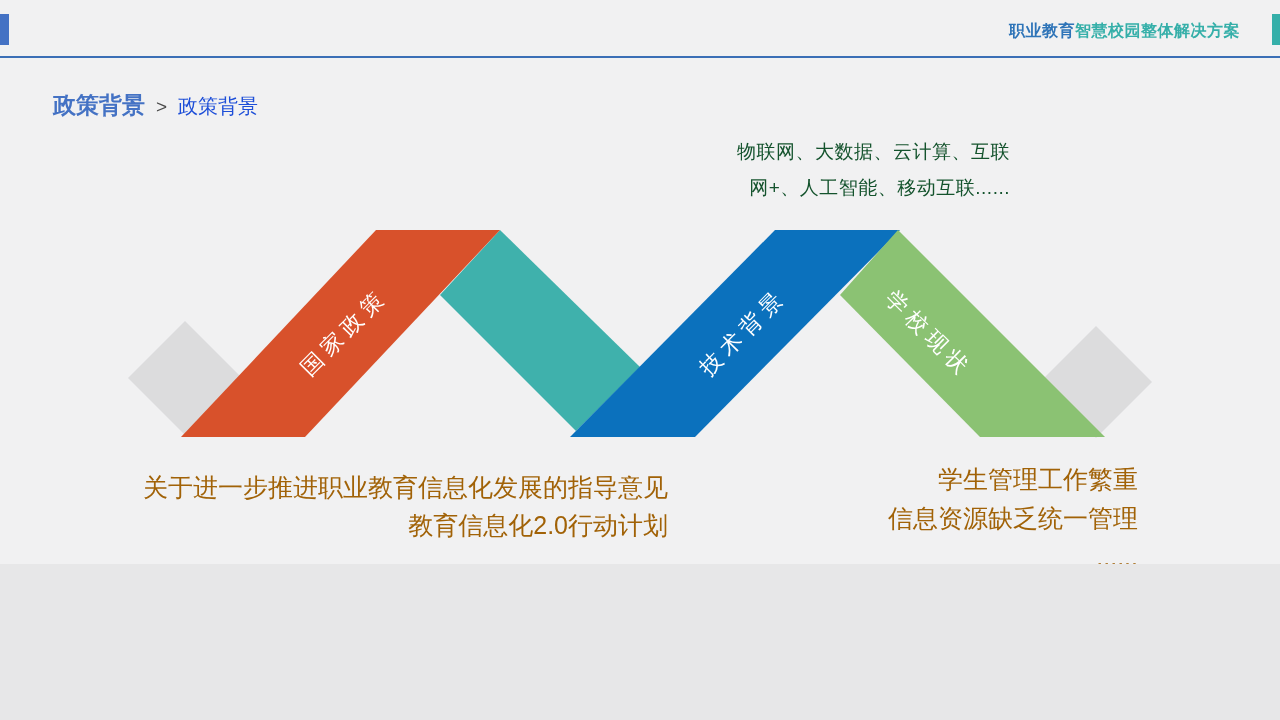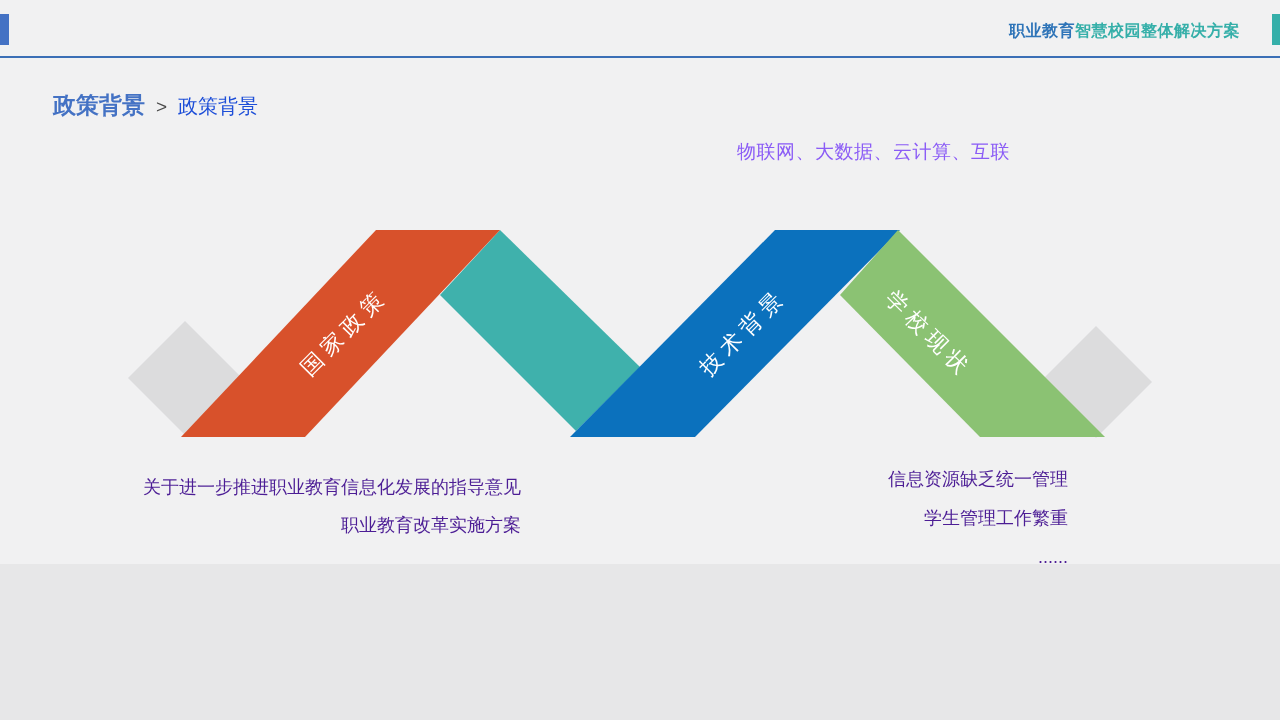--- a/index.html
+++ b/index.html
@@ -22,23 +22,23 @@
   .hdr-title .t1{color:#2E74B8;}
   .hdr-title .t2{color:#35AFA9;}
   
   .breadcrumb{position:absolute;left:53px;top:90px;display:flex;align-items:baseline;white-space:nowrap;}
   .bc-section{font-size:23px;font-weight:bold;color:#4472C4;}
   .bc-sep{font-size:19px;color:#4a4a4a;margin:0 11px;}
   .bc-page{font-size:20px;color:#1d4ed8;}
   
   .tech-note{
     position:absolute;left:710px;top:134px;width:300px;
-    font-size:19px;line-height:36px;color:#8b5cf6;letter-spacing:.5px;
+    font-size:19px;line-height:36px;color:#14532d;letter-spacing:.5px;
   }
-  .list{position:absolute;color:#4c1d95;font-size:18px;white-space:nowrap;}
+  .list{position:absolute;color:#a16207;font-size:25px;white-space:nowrap;}
   .list-policy{left:143px;top:468px;line-height:38px;}
   .list-school{left:888px;top:460px;line-height:39px;}
   
   .diagram{position:absolute;left:0;top:0;width:1280px;height:720px;}
   .ribbon-label{
     fill:#ffffff;font-size:22px;letter-spacing:6px;
     font-family:"Liberation Sans","DejaVu Sans",sans-serif;
   }
 </style>
 </head>
@@ -54,20 +54,21 @@
   <div class="hdr-divider"></div>
 
   <div class="breadcrumb">
     <span class="bc-section">政策背景</span>
     <span class="bc-sep">&gt;</span>
     <span class="bc-page">政策背景</span>
   </div>
 
   <div class="tech-note">
     <div>物联网、大数据、云计算、互联</div>
+    <div>网+、人工智能、移动互联......</div>
   </div>
 
   <svg class="diagram" viewBox="0 0 1280 720">
 
     <polygon points="185,321 242,378 185,435 128,378" fill="#DCDCDD"></polygon>
     <polygon points="1096,326 1152,382 1096,438 1040,382" fill="#DCDCDD"></polygon>
 
     <polygon points="500,230 440,295 576,431 640,367" fill="#3FB1AC"></polygon>
 
     <polygon points="181,437 376,230 500,230 305,437" fill="#D8512B"></polygon>
@@ -76,23 +77,23 @@
 
     <polygon points="840,295 898,230 1105,437 980,437" fill="#8BC273"></polygon>
 
     <text class="ribbon-label" x="344" y="332" text-anchor="middle" dominant-baseline="central" transform="rotate(-45 344 332)">国家政策</text>
     <text class="ribbon-label" x="743" y="332" text-anchor="middle" dominant-baseline="central" transform="rotate(-45 743 332)">技术背景</text>
     <text class="ribbon-label" x="929" y="334" text-anchor="middle" dominant-baseline="central" transform="rotate(45 929 334)">学校现状</text>
   </svg>
 
   <div class="list list-policy">
     <div>关于进一步推进职业教育信息化发展的指导意见</div>
-    <div>职业教育改革实施方案</div>
+    <div>教育信息化2.0行动计划</div>
     <div>......</div>
   </div>
 
   <div class="list list-school">
+    <div>学生管理工作繁重</div>
     <div>信息资源缺乏统一管理</div>
-    <div>学生管理工作繁重</div>
     <div>......</div>
   </div>
 
 </div>
 
 </body></html>

